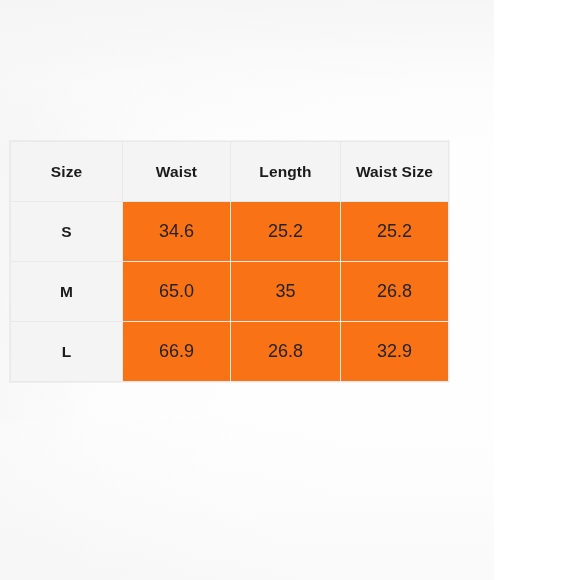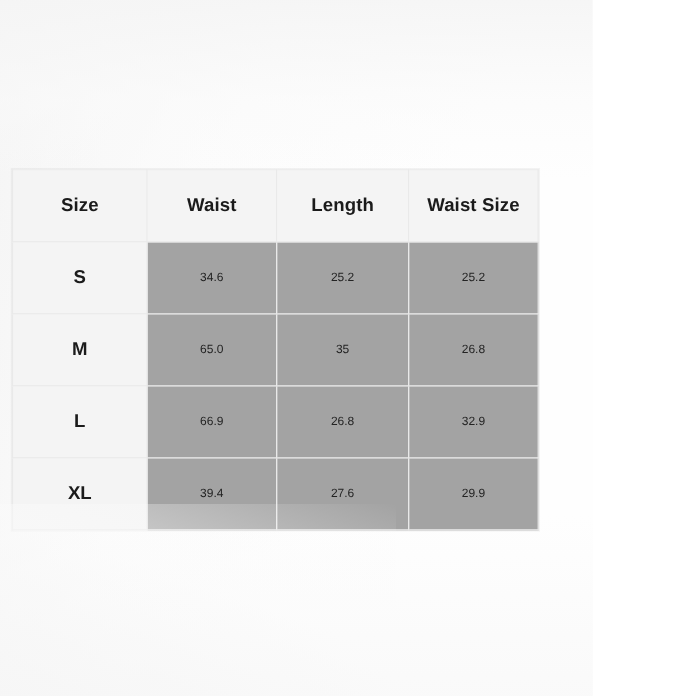--- a/index.html
+++ b/index.html
@@ -73,22 +73,22 @@
   }
 
   .size-chart thead th {
     background: #f4f4f4;
     font-size: 15.5px;
     font-weight: bold;
     letter-spacing: 0.1px;
   }
 
   .size-chart tbody td {
-    background: #a3a3a3;
-    font-size: 10px;
+    background: #f97316;
+    font-size: 18px;
     font-weight: normal;
     color: #232323;
   }
 
   .size-chart tbody td.size-label {
     background: #f4f4f4;
     font-weight: bold;
     font-size: 15.5px;
     color: #1b1b1b;
   }
@@ -125,22 +125,16 @@
         <td>65.0</td>
         <td>35</td>
         <td>26.8</td>
       </tr>
       <tr>
         <td class="size-label">L</td>
         <td>66.9</td>
         <td>26.8</td>
         <td>32.9</td>
       </tr>
-      <tr>
-        <td class="size-label">XL</td>
-        <td>39.4</td>
-        <td>27.6</td>
-        <td>29.9</td>
-      </tr>
     </tbody>
   </table>
 
 </div>
 
 </body></html>

